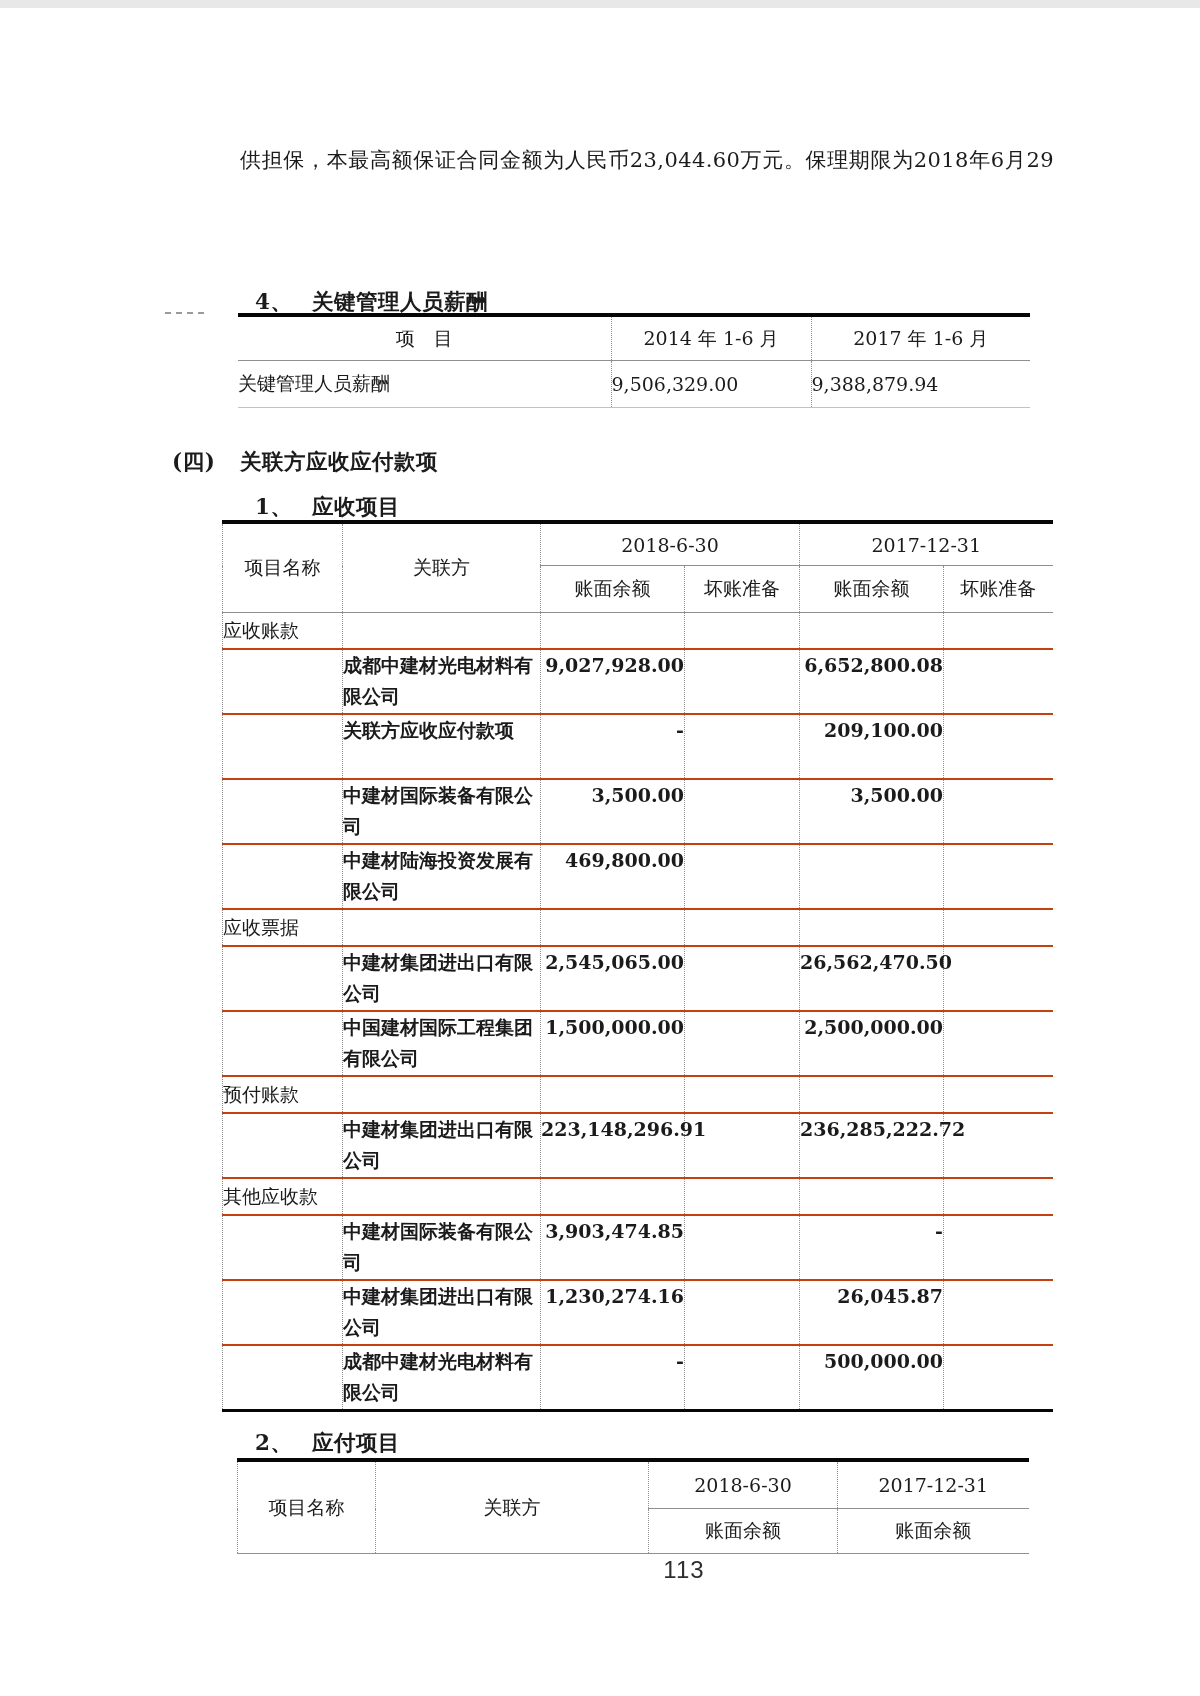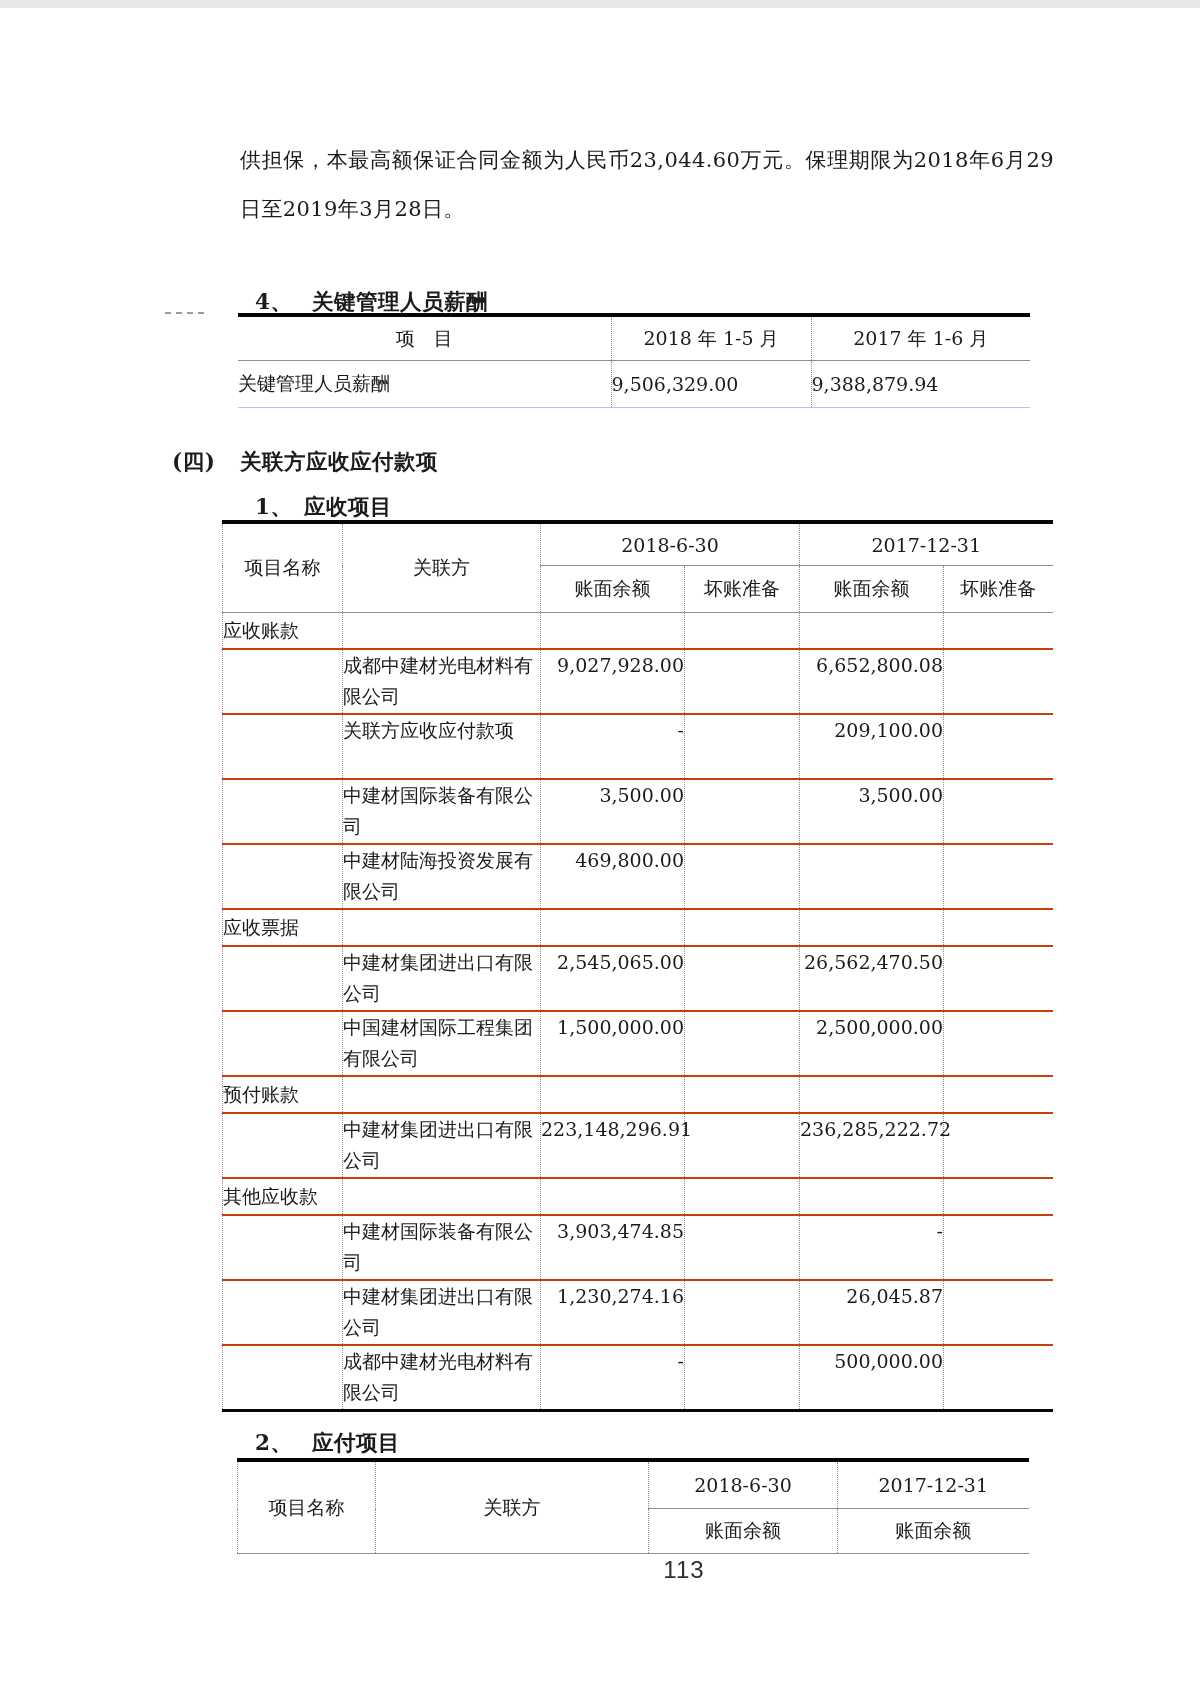--- a/index.html
+++ b/index.html
@@ -20,21 +20,21 @@
   .margin-dash {
     position:absolute; left:165px; top:304px; width:39px; height:3px;
     border-top:2px dashed #9a9a9a;
   }
   
   .heading { position:absolute; left:0; top:0; width:1200px; height:30px; font-weight:bold; font-size:21.5px; letter-spacing:0.5px; }
   .heading .hnum   { position:absolute; white-space:nowrap; }
   .heading .hlabel { position:absolute; white-space:nowrap; }
   .h-s4   { top:279px; }  .h-s4 .hnum { left:255px; }  .h-s4 .hlabel { left:312px; }
   .h-si   { top:439px; }  .h-si .hnum { left:172px; }  .h-si .hlabel { left:240px; }
-  .h-recv { top:484px; }  .h-recv .hnum { left:255px; } .h-recv .hlabel { left:304px; }
+  .h-recv { top:484px; }  .h-recv .hnum { left:255px; } .h-recv .hlabel { left:312px; }
   .h-pay  { top:1420px; } .h-pay .hnum { left:255px; }  .h-pay .hlabel { left:312px; }
   
   table.t { position:absolute; border-collapse:collapse; table-layout:fixed; font-size:19px; }
   table.t th { font-weight:normal; text-align:center; vertical-align:middle; padding:0; }
   table.t td { padding:0; }
   .bl { border-left:1px dotted #8f8f8f; }
   
   .t-s4 { left:238px; top:305px; width:792px; border-top:4px solid #060606; border-bottom:1px solid #c4b5fd; }
   .t-s4 thead th { height:43px; border-bottom:1px solid #8f8f8f; }
   .t-s4 tbody td { height:46px; vertical-align:middle; }
@@ -42,21 +42,21 @@
   .s4-num  { text-align:left; padding-right:11px; }
   
   .t-recv { left:222px; top:512px; width:830px;
             border-top:4px solid #060606; border-bottom:3px solid #060606;
             border-left:1px dotted #8f8f8f; }
   .t-recv thead th { border-bottom:1px solid #8f8f8f; }
   .t-recv .yrow th { height:41px; }
   .t-recv .srow th { height:46px; }
   .t-recv tbody tr { border-bottom:2px solid #c2410c; }
   .t-recv tbody tr.cat td { height:35px; vertical-align:middle; }
-  .t-recv tbody tr.dat td { height:63px; vertical-align:top; }
+  .t-recv tbody tr.dat td { height:63px; vertical-align:top;font-weight:bold; }
   .c-item  { text-align:left; padding-left:6px; }
   .c-party { text-align:left; padding:5px 6px 0 10px; line-height:31px; word-break:break-all; }
   .c-num   { text-align:right; padding:5px 9px 0 2px; line-height:31px; }
   
   .t-pay { left:237px; top:1450px; width:791px;
            border-top:4px solid #060606; border-left:1px dotted #8f8f8f; }
   .t-pay thead th { border-bottom:1px solid #8f8f8f; }
   .t-pay .yrow th { height:46px; }
   .t-pay .srow th { height:44px; }
   
@@ -66,40 +66,39 @@
     font-size:24px; color:#2e2e2e; letter-spacing:1px;
   }
 </style>
 </head>
 <body>
 
 <div class="page">
 
   <div class="para">
     <div class="l1">供担保，本最高额保证合同金额为人民币23,044.60万元。保理期限为2018年6月29</div>
-    <div class="l2">日至2019年3月28日。</div>
   </div>
 
   <div class="margin-dash"></div>
 
   <div class="heading h-s4">
     <span class="hnum">4、</span>
     <span class="hlabel">关键管理人员薪酬</span>
   </div>
 
   <table class="t t-s4">
     <colgroup>
         <col style="width:373px">
         <col style="width:200px">
         <col style="width:219px">
       </colgroup>
     <thead>
       <tr>
         <th>项　目</th>
-        <th class="bl">2018 年 1-5 月</th>
+        <th class="bl">2014 年 1-6 月</th>
         <th class="bl">2017 年 1-6 月</th>
       </tr>
     </thead>
     <tbody>
       <tr>
         <td class="s4-item">关键管理人员薪酬</td>
         <td class="s4-num bl">9,506,329.00</td>
         <td class="s4-num bl">9,388,879.94</td>
       </tr>
     </tbody>

